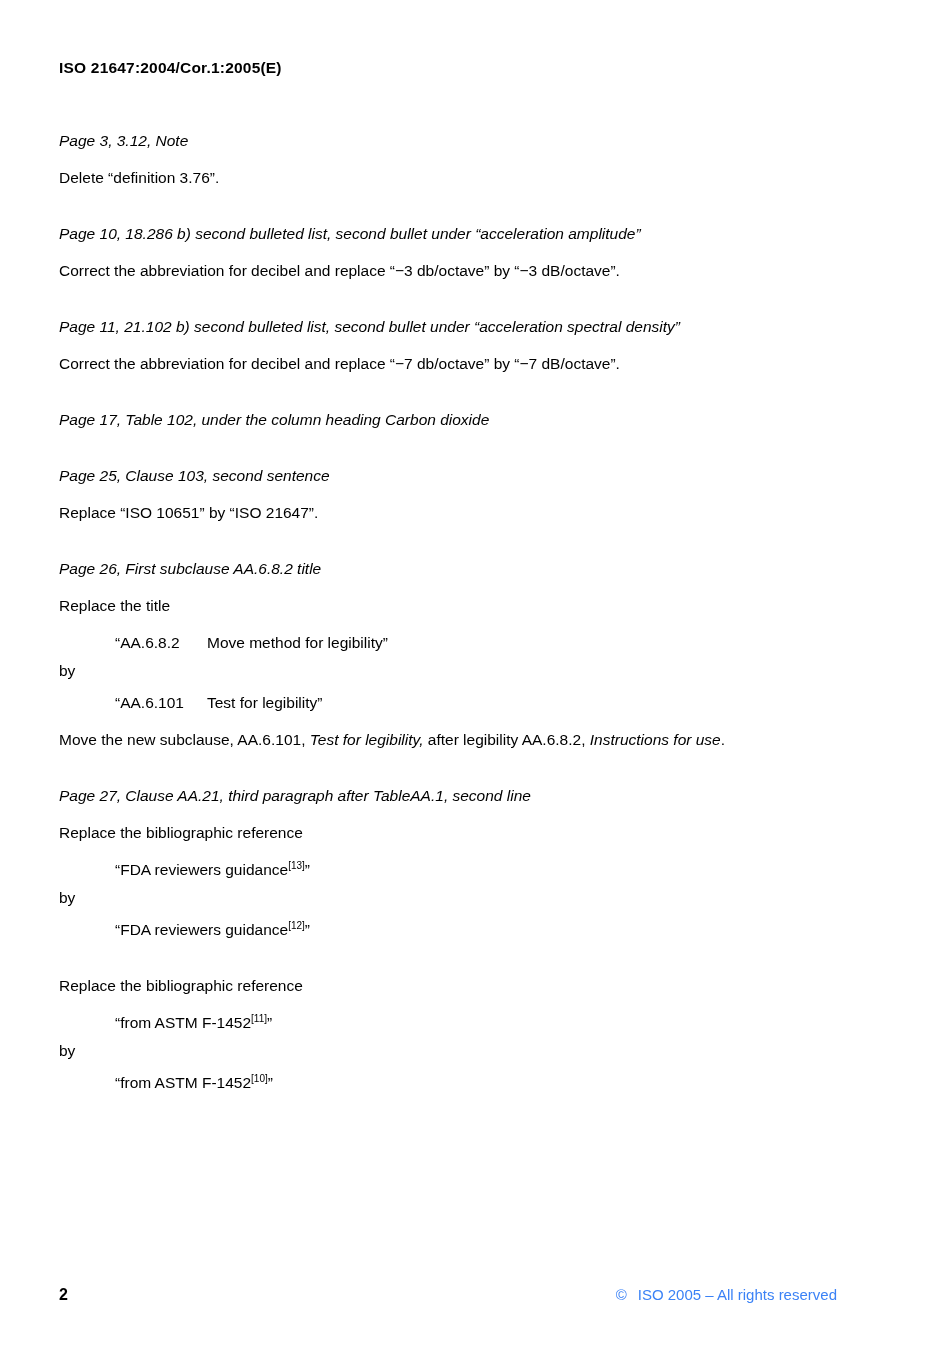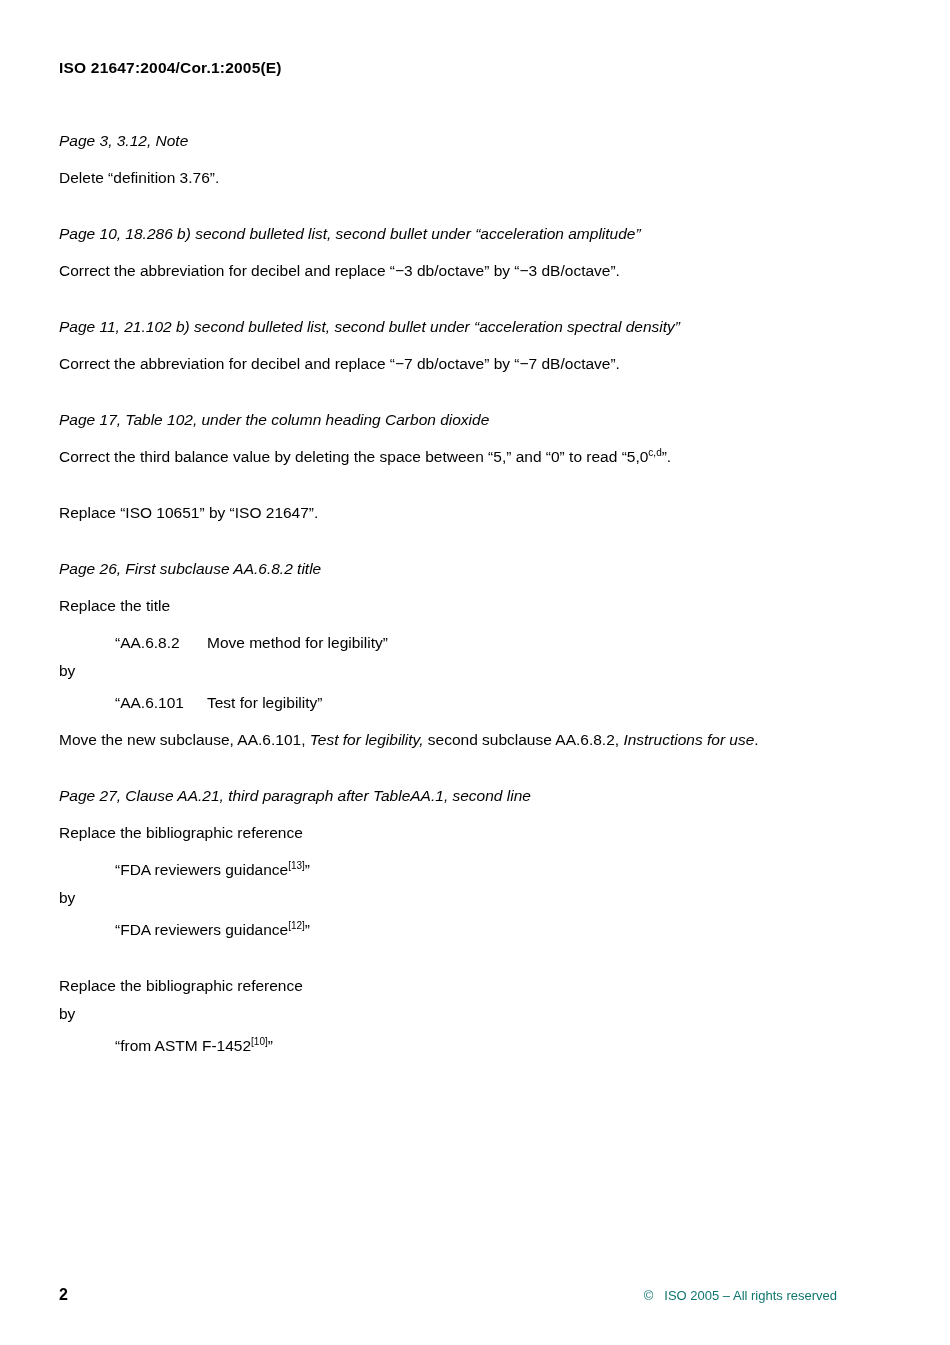--- a/index.html
+++ b/index.html
@@ -56,22 +56,22 @@
     top: 1285px;
     display: flex;
     justify-content: space-between;
     align-items: baseline;
   }
   .page-num {
     font-weight: bold;
     font-size: 16px;
   }
   .copyright {
-    font-size: 13px;
-    color: #0f766e;
+    font-size: 15px;
+    color: #3b82f6;
     margin-left: 24px;
   }
   .copyright .csym { margin-right: 11px; }
 </style>
 </head>
 <body>
 
 <div class="page">
   <div class="content">
     <div class="doc-ref">ISO 21647:2004/Cor.1:2005(E)</div>
@@ -83,42 +83,43 @@
         <section class="section">
           <div class="heading">Page 10, 18.286 b) second bulleted list, second bullet under “acceleration amplitude”</div>
           <div class="line para"><span>Correct the abbreviation for decibel and replace “−3 db/octave” by “−3 dB/octave”.</span></div>
         </section>
         <section class="section">
           <div class="heading">Page 11, 21.102 b) second bulleted list, second bullet under “acceleration spectral density”</div>
           <div class="line para"><span>Correct the abbreviation for decibel and replace “−7 db/octave” by “−7 dB/octave”.</span></div>
         </section>
         <section class="section">
           <div class="heading">Page 17, Table 102, under the column heading Carbon dioxide</div>
-          <div class="line para"><span>Correct the third balance value by deleting the space between “5,” and “0” to read “5,0</span><sup>c,d</sup><span>”.</span></div>
         </section>
         <section class="section">
+          <div class="heading">Page 25, Clause 103, second sentence</div>
           <div class="line para"><span>Replace “ISO 10651” by “ISO 21647”.</span></div>
         </section>
         <section class="section">
           <div class="heading">Page 26, First subclause AA.6.8.2 title</div>
           <div class="line para"><span>Replace the title</span></div>
           <div class="line quote"><span class="qlabel">“AA.6.8.2</span><span>Move method for legibility”</span></div>
           <div class="line para by"><span>by</span></div>
           <div class="line quote"><span class="qlabel">“AA.6.101</span><span>Test for legibility”</span></div>
-          <div class="line para"><span>Move the new subclause, AA.6.101, </span><span class="italic">Test for legibility,</span><span> second subclause AA.6.8.2, </span><span class="italic">Instructions for use</span><span>.</span></div>
+          <div class="line para"><span>Move the new subclause, AA.6.101, </span><span class="italic">Test for legibility,</span><span> after legibility AA.6.8.2, </span><span class="italic">Instructions for use</span><span>.</span></div>
         </section>
         <section class="section">
           <div class="heading">Page 27, Clause AA.21, third paragraph after TableAA.1, second line</div>
           <div class="line para"><span>Replace the bibliographic reference</span></div>
           <div class="line quote"><span>“FDA reviewers guidance</span><sup>[13]</sup><span>”</span></div>
           <div class="line para by"><span>by</span></div>
           <div class="line quote"><span>“FDA reviewers guidance</span><sup>[12]</sup><span>”</span></div>
         </section>
         <section class="section">
           <div class="line para"><span>Replace the bibliographic reference</span></div>
+          <div class="line quote"><span>“from ASTM F-1452</span><sup>[11]</sup><span>”</span></div>
           <div class="line para by"><span>by</span></div>
           <div class="line quote"><span>“from ASTM F-1452</span><sup>[10]</sup><span>”</span></div>
         </section>
       </div>
   </div>
 
   <div class="footer">
     <div class="page-num">2</div>
     <div class="copyright">
       <span class="csym">©</span><span>ISO 2005 – All rights reserved</span>

